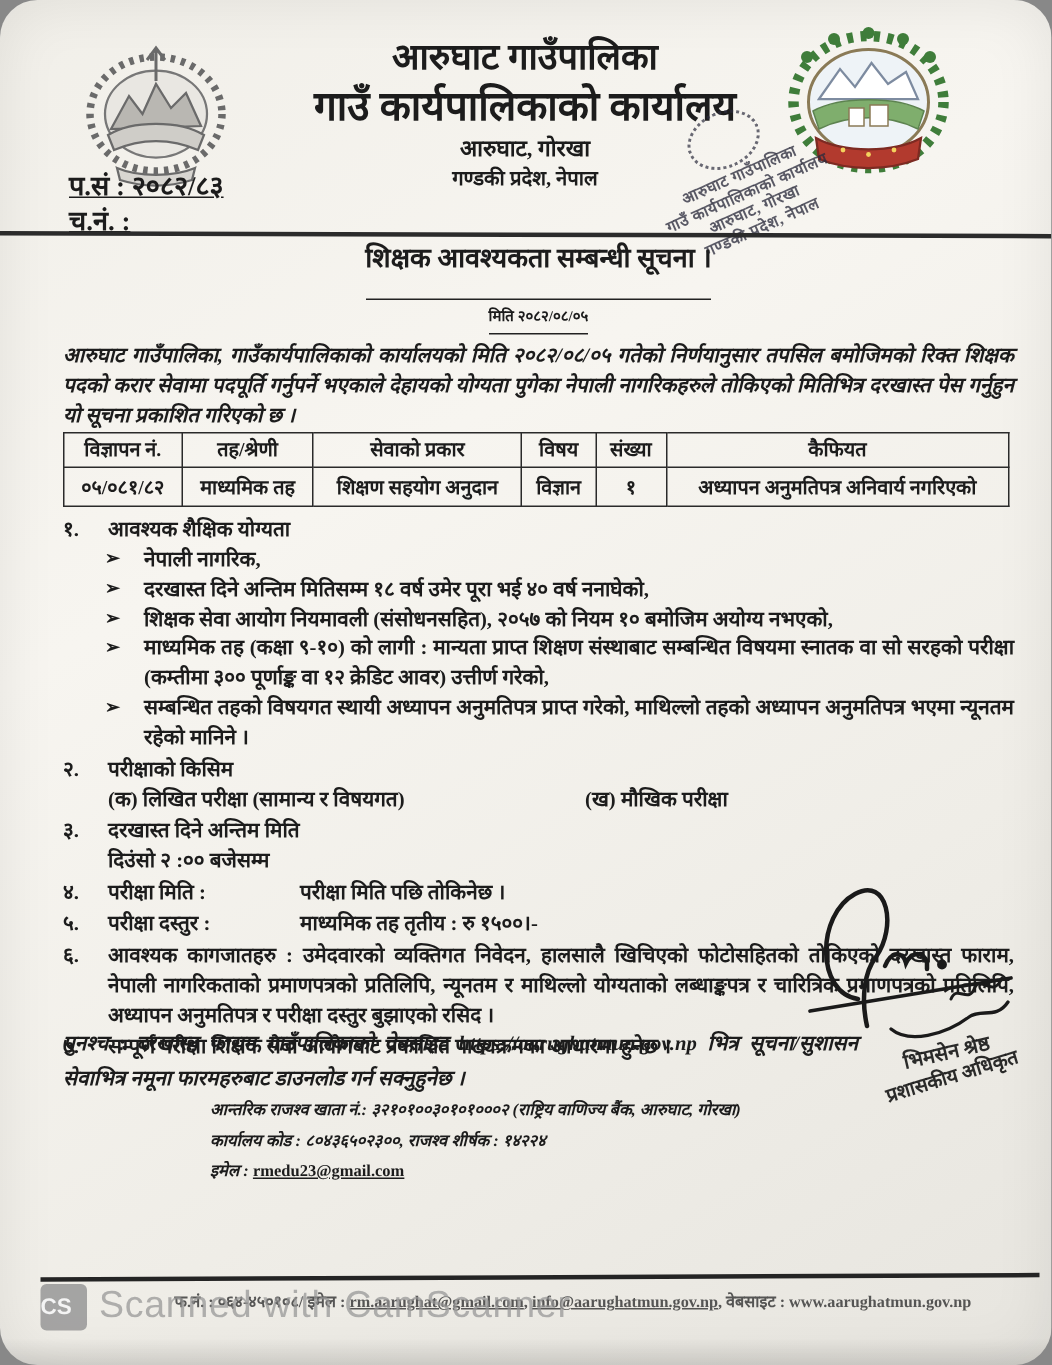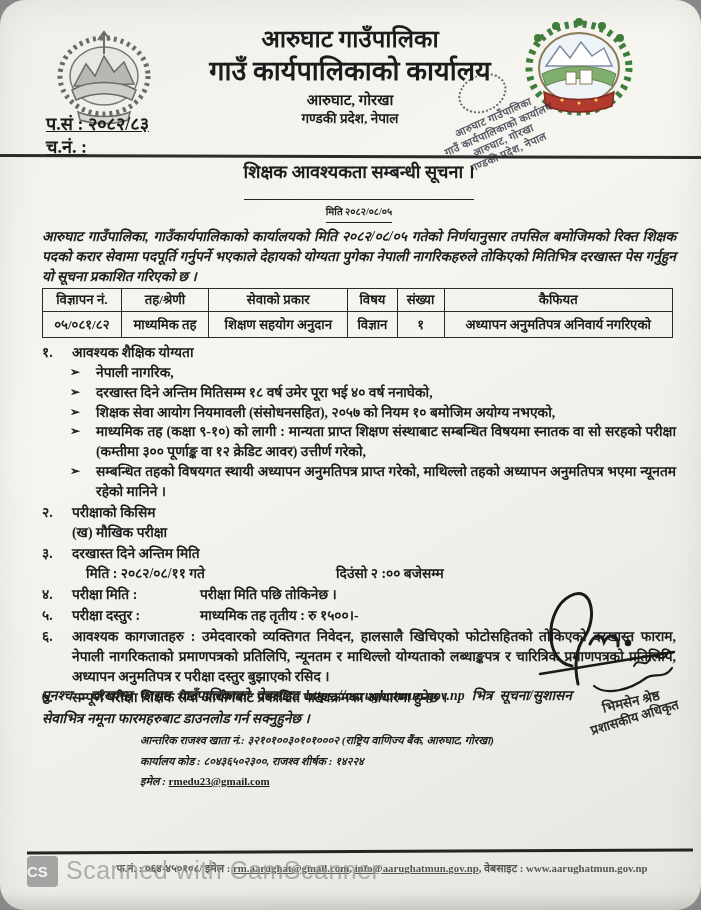--- a/index.html
+++ b/index.html
@@ -182,29 +182,29 @@
           <span class="arrow">➢</span>
           <span class="btext">सम्बन्धित तहको विषयगत स्थायी अध्यापन अनुमतिपत्र प्राप्त गरेको, माथिल्लो तहको अध्यापन अनुमतिपत्र भएमा न्यूनतम रहेको मानिने ।</span>
         </div>
       </div>
 
       <div class="item">
         <span class="no">२.</span>
         <span class="body">परीक्षाको किसिम</span>
       </div>
       <div class="tworow" style="margin-left:30px;">
+        <span class="c1">(क) लिखित परीक्षा (सामान्य र विषयगत)</span>
         <span>(ख) मौखिक परीक्षा</span>
       </div>
 
       <div class="item">
         <span class="no">३.</span>
         <span class="body">दरखास्त दिने अन्तिम मिति</span>
       </div>
       <div class="tworow tworow2" style="margin-left:30px;">
-        <span class="c1">मिति : २०८२/०८/११ गते</span>
         <span>दिउंसो २ :०० बजेसम्म</span>
       </div>
 
       <div class="item">
         <span class="no">४.</span>
         <span class="body"><span class="lbl">परीक्षा मिति :</span><span>परीक्षा मिति पछि तोकिनेछ ।</span></span>
       </div>
 
       <div class="item">
         <span class="no">५.</span>

